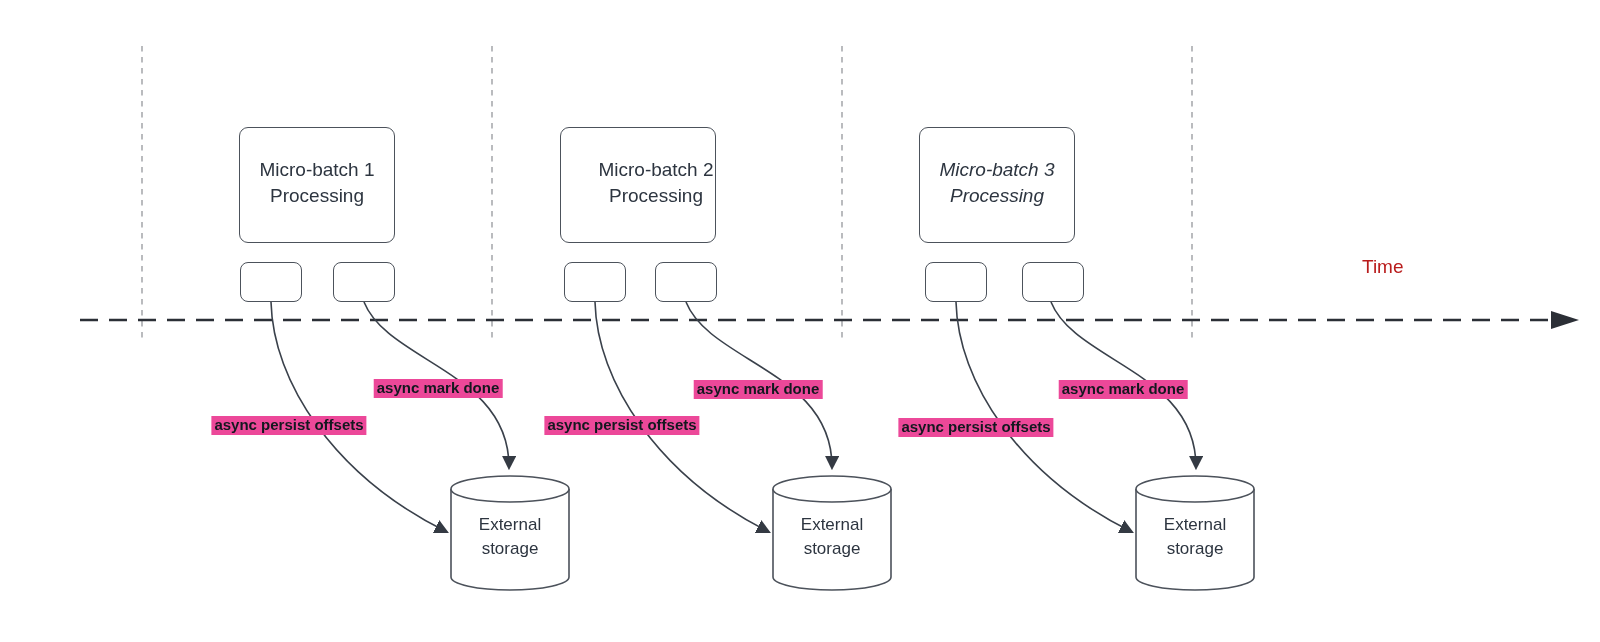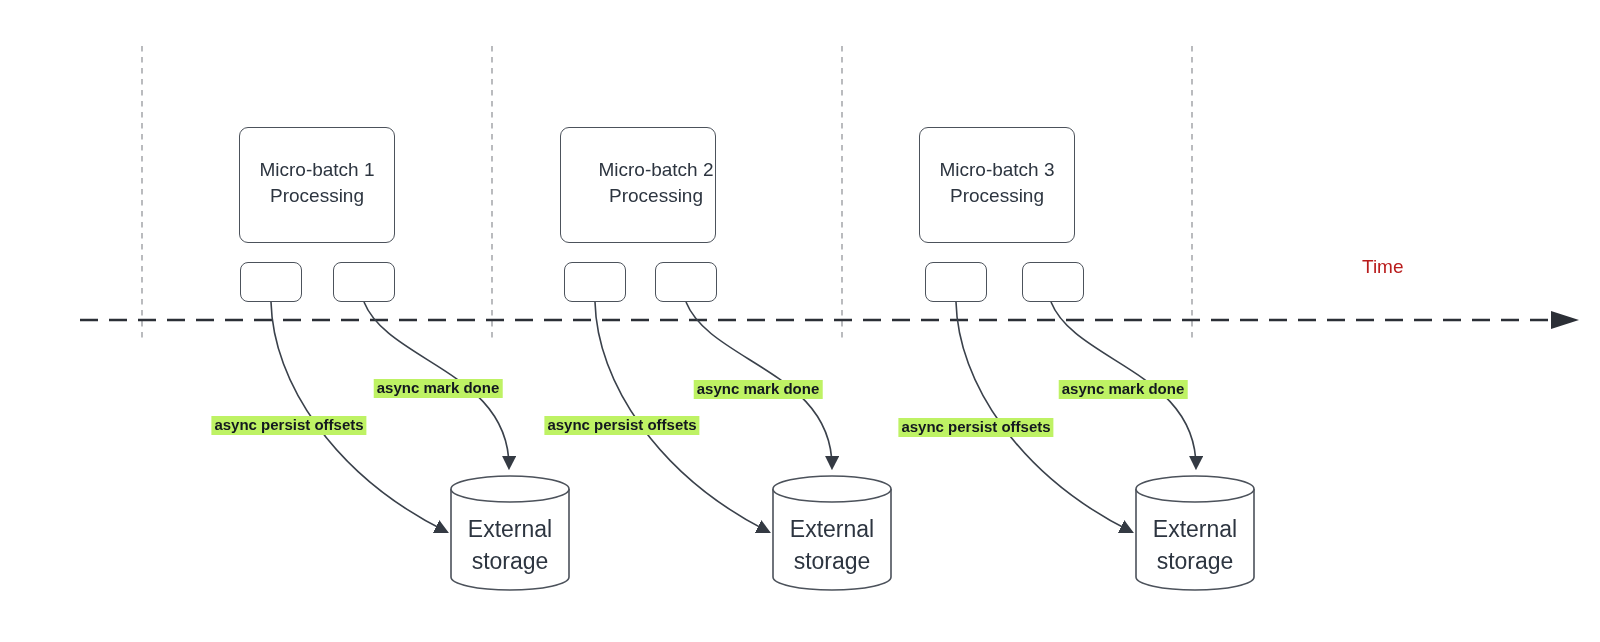--- a/index.html
+++ b/index.html
@@ -9,45 +9,45 @@
   }
   .lines-layer{position:absolute;left:0;top:0;width:1600px;height:642px;}
 
   
   .pbox{
     position:absolute;top:127px;width:156px;height:116px;
     border:1.6px solid #4c525b;border-radius:9px;background:#ffffff;
     display:flex;flex-direction:column;align-items:center;justify-content:center;
     text-align:center;font-size:19px;line-height:1.32;color:#2d3540;padding-bottom:5px;box-sizing:border-box;
   }
-  .pbox-1{left:239px;} .pbox-2{left:560px;padding-left:36px;} .pbox-3{left:919px;}
+  .pbox-1{left:239px;} .pbox-2{left:560px;padding-left:36px;} .pbox-3{left:919px;font-style:italic;}
 
   
   .sbox{
     position:absolute;top:262px;width:62px;height:40px;
     border:1.6px solid #4c525b;border-radius:8px;background:#ffffff;box-sizing:border-box;
   }
   .sbox-1a{left:240px;} .sbox-1b{left:333px;}
   .sbox-2a{left:564px;} .sbox-2b{left:655px;}
   .sbox-3a{left:925px;} .sbox-3b{left:1022px;}
 
   
   .flabel{
     position:absolute;transform:translateX(-50%);
-    font-size:15px;font-weight:bold;color:#13181f;background:#bef264;
+    font-size:15px;font-weight:bold;color:#13181f;background:#ec4899;
     white-space:nowrap;padding:1px 3px;line-height:1.1;
   }
   .flabel-p1{left:289px;top:416px;} .flabel-d1{left:438px;top:379px;}
   .flabel-p2{left:622px;top:416px;} .flabel-d2{left:758px;top:380px;}
   .flabel-p3{left:976px;top:418px;} .flabel-d3{left:1123px;top:380px;}
 
   
   .stlabel{
     position:absolute;top:513px;width:140px;transform:translateX(-50%);
-    text-align:center;font-size:23px;line-height:1.4;color:#2d3540;
+    text-align:center;font-size:17px;line-height:1.4;color:#2d3540;
   }
   .stlabel-1{left:510px;} .stlabel-2{left:832px;} .stlabel-3{left:1195px;}
 
   .time-label{
     position:absolute;left:1362px;top:256px;font-size:19px;color:#b91c1c;
   }
 </style>
 </head>
 <body>
 

